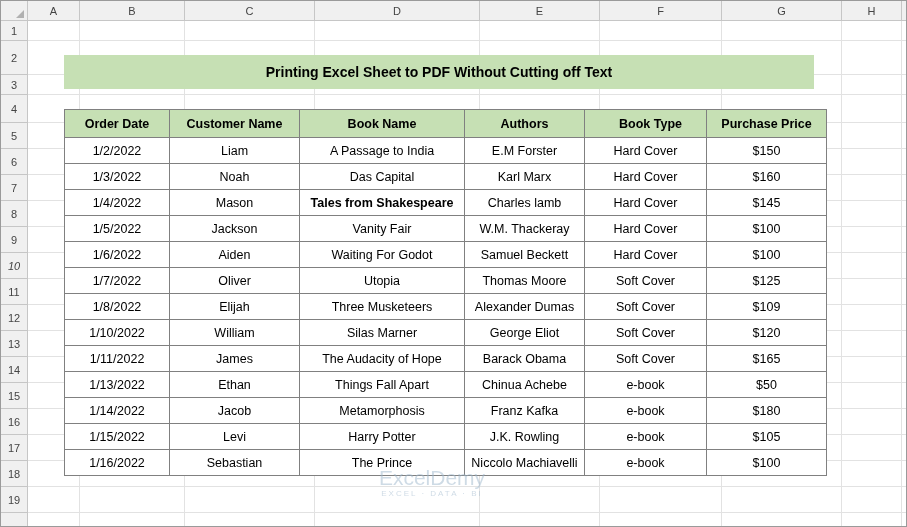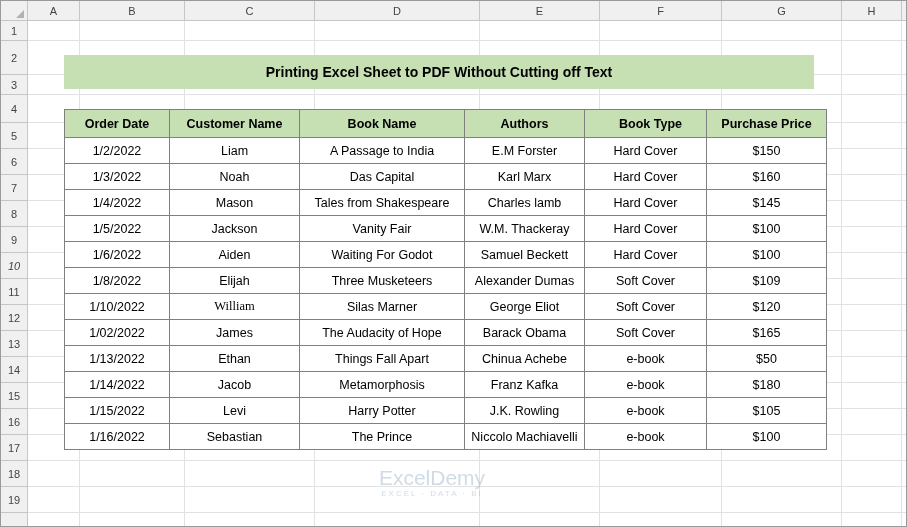--- a/index.html
+++ b/index.html
@@ -266,59 +266,67 @@
           <td style="width: 105px;">1/3/2022</td>
           <td style="width: 130px;">Noah</td>
           <td style="width: 165px;">Das Capital</td>
           <td style="width: 120px;">Karl Marx</td>
           <td style="width: 122px;">Hard Cover</td>
           <td style="width: 120px;">$160</td>
         </tr>
         <tr>
           <td style="width: 105px;">1/4/2022</td>
           <td style="width: 130px;">Mason</td>
-          <td style="width: 165px;">Tales from Shakespeare</td>
+          <td style="width: 165px; font-weight: bold;">Tales from Shakespeare</td>
           <td style="width: 120px;">Charles lamb</td>
           <td style="width: 122px;">Hard Cover</td>
           <td style="width: 120px;">$145</td>
         </tr>
         <tr>
           <td style="width: 105px;">1/5/2022</td>
           <td style="width: 130px;">Jackson</td>
           <td style="width: 165px;">Vanity Fair</td>
           <td style="width: 120px; margin-top: 40px;">W.M. Thackeray</td>
           <td style="width: 122px;">Hard Cover</td>
           <td style="width: 120px;">$100</td>
         </tr>
         <tr>
           <td style="width: 105px;">1/6/2022</td>
           <td style="width: 130px;">Aiden</td>
           <td style="width: 165px;">Waiting For Godot</td>
           <td style="width: 120px;">Samuel Beckett</td>
           <td style="width: 122px;">Hard Cover</td>
           <td style="width: 120px;">$100</td>
+        </tr>
+        <tr>
+          <td style="width: 105px;">1/7/2022</td>
+          <td style="width: 130px;">Oliver</td>
+          <td style="width: 165px;">Utopia</td>
+          <td style="width: 120px;">Thomas Moore</td>
+          <td style="width: 122px;">Soft Cover</td>
+          <td style="width: 120px;">$125</td>
         </tr>
         <tr>
           <td style="width: 105px;">1/8/2022</td>
           <td style="width: 130px;">Elijah</td>
           <td style="width: 165px;">Three Musketeers</td>
           <td style="width: 120px;">Alexander Dumas</td>
           <td style="width: 122px;">Soft Cover</td>
           <td style="width: 120px;">$109</td>
         </tr>
         <tr>
           <td style="width: 105px;">1/10/2022</td>
-          <td style="width: 130px; font-family: Liberation Serif, serif;">William</td>
+          <td style="width: 130px;">William</td>
           <td style="width: 165px; margin-top: 36px;">Silas Marner</td>
           <td style="width: 120px;">George Eliot</td>
           <td style="width: 122px;">Soft Cover</td>
           <td style="width: 120px;">$120</td>
         </tr>
         <tr>
-          <td style="width: 105px;">1/02/2022</td>
+          <td style="width: 105px;">1/11/2022</td>
           <td style="width: 130px;">James</td>
           <td style="width: 165px;">The Audacity of Hope</td>
           <td style="width: 120px;">Barack Obama</td>
           <td style="width: 122px;">Soft Cover</td>
           <td style="width: 120px; margin-top: 37px;">$165</td>
         </tr>
         <tr>
           <td style="width: 105px;">1/13/2022</td>
           <td style="width: 130px;">Ethan</td>
           <td style="width: 165px;">Things Fall Apart</td>

